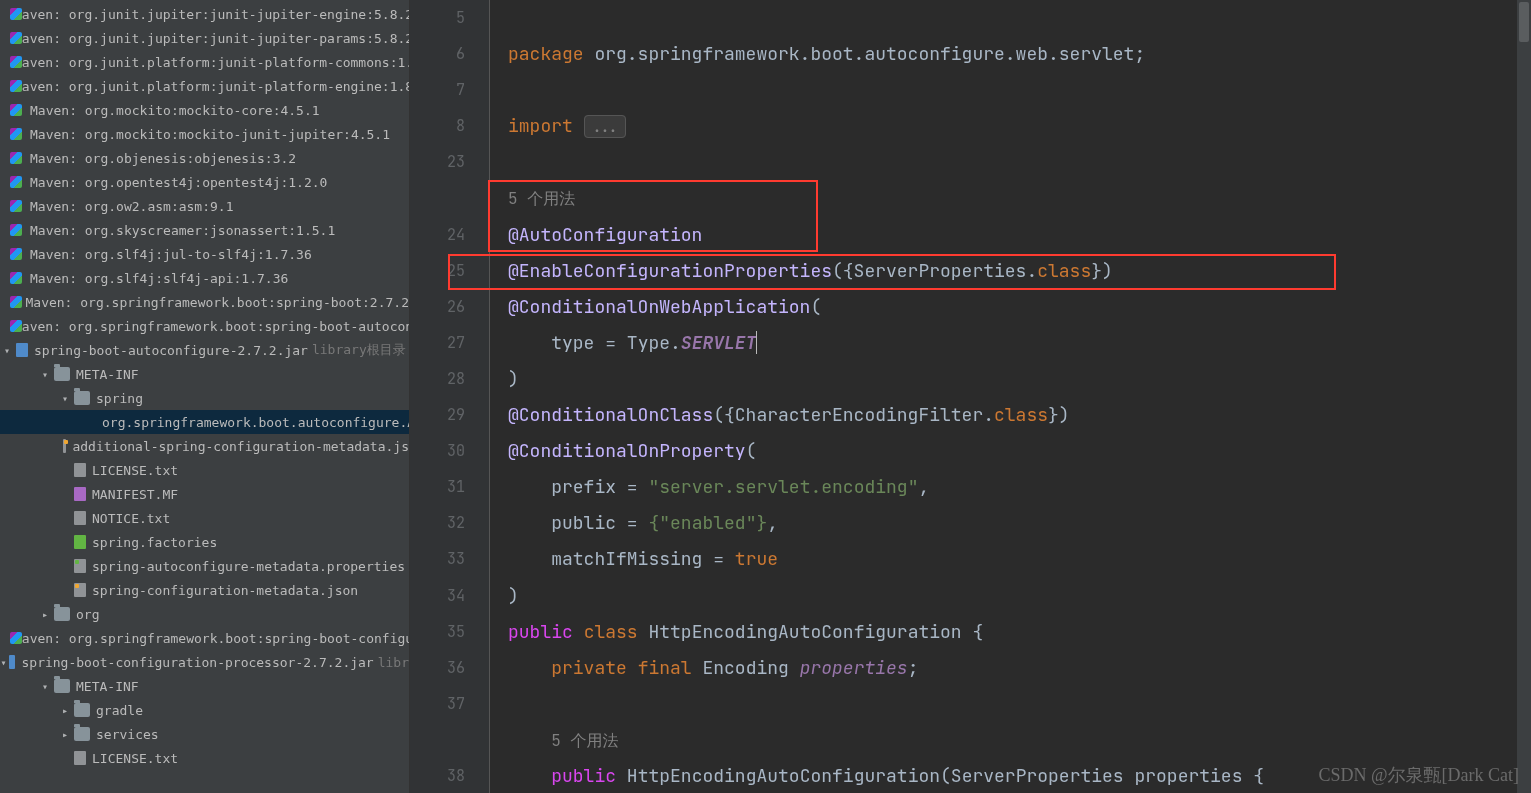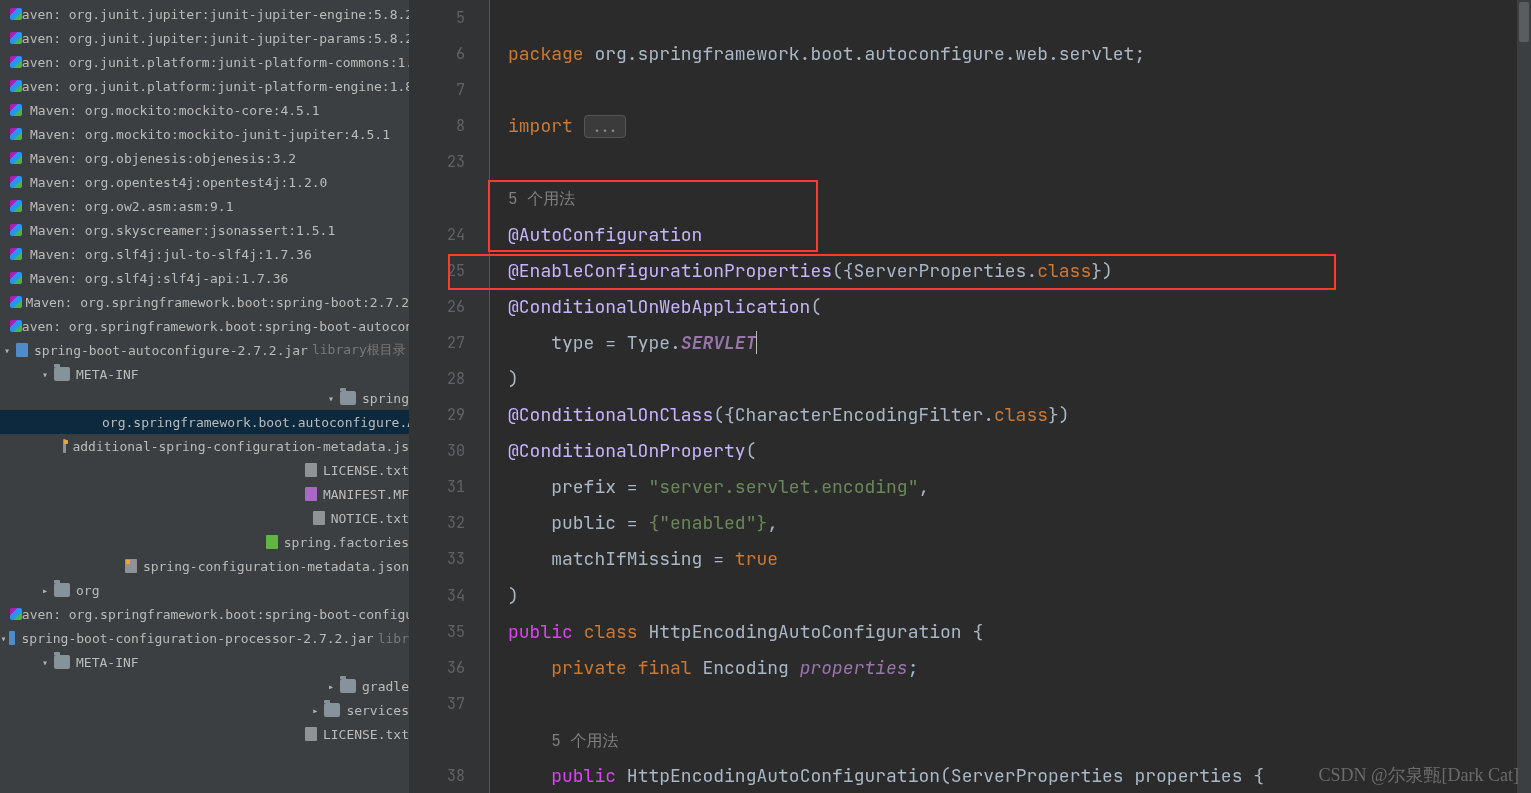--- a/index.html
+++ b/index.html
@@ -21,21 +21,21 @@
   .folder-icon::before { content:""; position:absolute; top:-3px; left:0; width:6px; height:3px; background:#87939a; border-radius:1px 1px 0 0; }
   .file-icon { display:inline-block; width:12px; height:14px; margin-right:6px; background:#909396; border-radius:1px; position:relative; }
   .file-icon.json::after { content:""; position:absolute; left:1px; top:1px; width:4px; height:4px; background:#f0a732; border-radius:1px; }
   .file-icon.mf { background:#a869c4; }
   .file-icon.props::after { content:""; position:absolute; left:1px; top:1px; width:4px; height:4px; background:#62b543; border-radius:1px; }
   .file-icon.factories { background:#62b543; }
   .lib-label { color:#bbbbbb; }
   .lib-suffix { color:#787878; margin-left:4px; }
   .indent1 { }
   .indent2 { padding-left:38px; }
-  .indent3 { padding-left:58px;justify-content:flex-end; }
+  .indent3 { padding-left:58px; }
   .indent4 { padding-left:78px;gap:8px; }
   
   .editor { flex:1; height:100%; background:#2b2b2b; position:relative; display:flex; }
   .gutter { width:80px; background:#313335; text-align:right; color:#606366; font-size:15px; padding-right:24px; padding-top:0; border-right:1px solid #555; }
   .gutter .ln { height:36.1px; line-height:36.1px; font-family:"JetBrains Mono","Menlo",monospace; position:relative; }
   .code { flex:1; padding-left:18px; font-family:"JetBrains Mono","Menlo","Consolas",monospace; font-size:18px; line-height:36.1px; position:relative; }
   .code .cl { height:36.1px; white-space:pre; }
   .kw { color:#cc7832; }
   .pkg { color:#a9b7c6; }
   .ann { color:#c4b5fd; }
@@ -156,20 +156,25 @@
       </div>
     <div class="tree-row indent3">
         <span class="arrow none"></span>
         <span class="file-icon"></span>
         <span class="lib-label">NOTICE.txt</span>
       </div>
     <div class="tree-row indent3">
         <span class="arrow none"></span>
         <span class="file-icon factories"></span>
         <span class="lib-label">spring.factories</span>
+      </div>
+    <div class="tree-row indent3">
+        <span class="arrow none"></span>
+        <span class="file-icon props"></span>
+        <span class="lib-label">spring-autoconfigure-metadata.properties</span>
       </div>
     <div class="tree-row indent3">
         <span class="arrow none"></span>
         <span class="file-icon json"></span>
         <span class="lib-label">spring-configuration-metadata.json</span>
       </div>
     <div class="tree-row indent2">
         <span class="arrow closed"></span>
         <span class="folder-icon"></span>
         <span class="lib-label">org</span>

